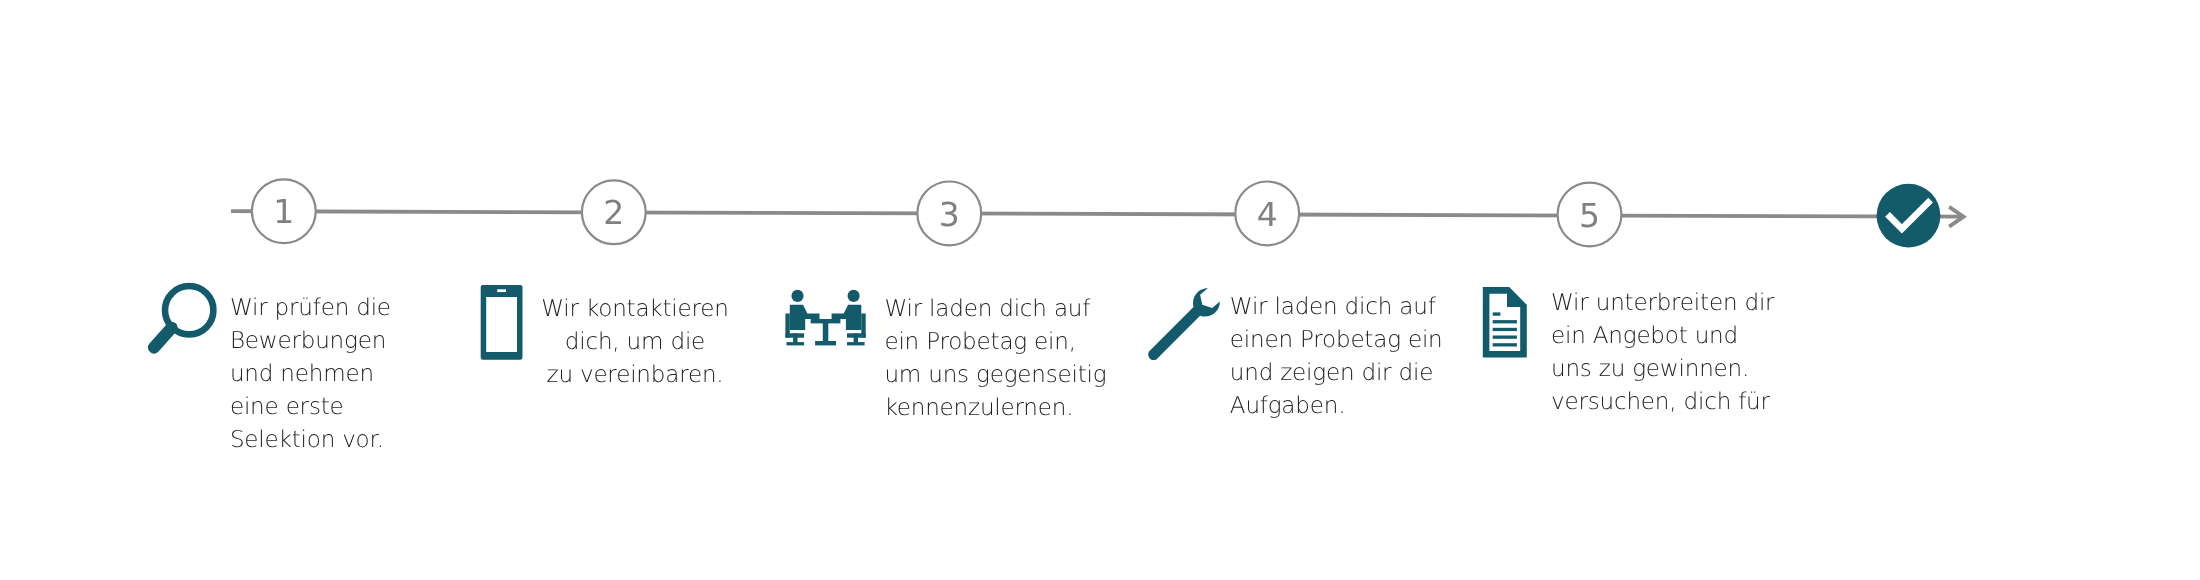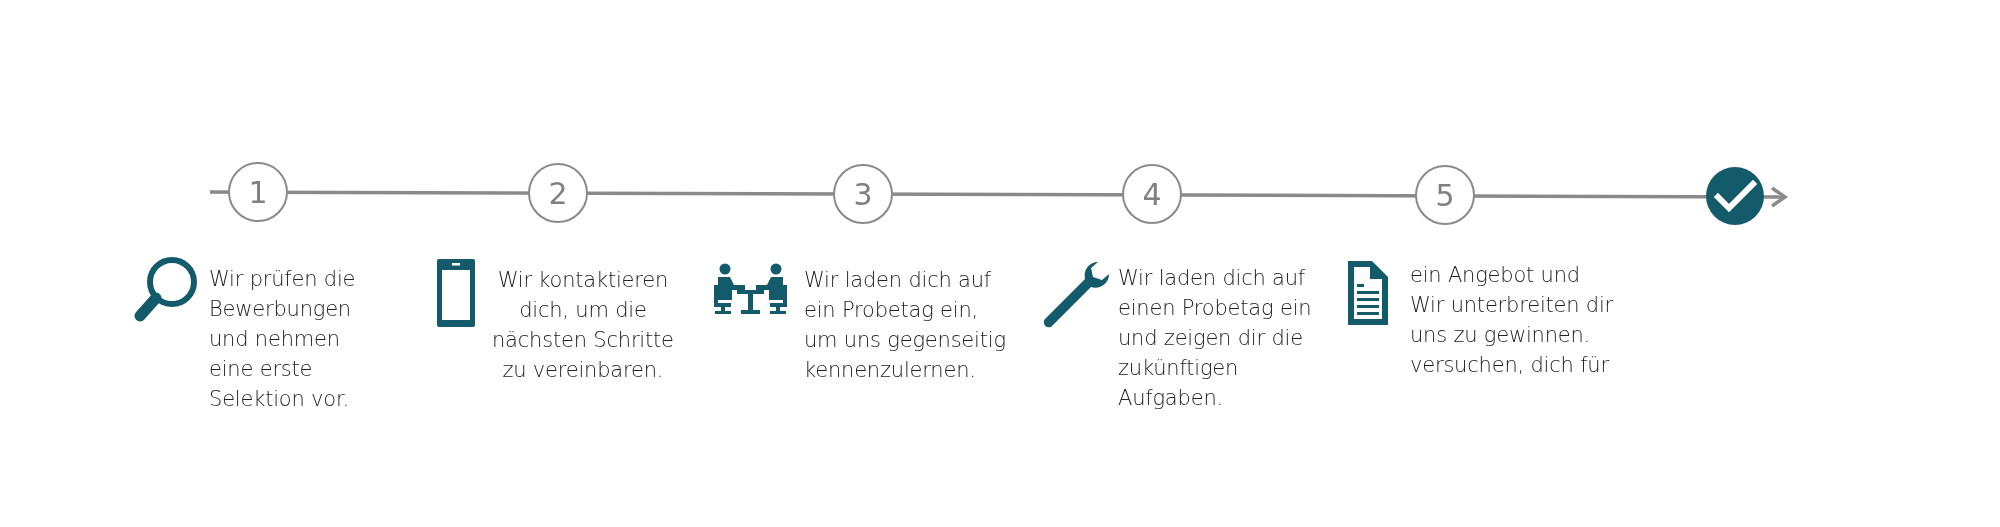--- a/index.html
+++ b/index.html
@@ -93,37 +93,35 @@
   <span>Wir prüfen die</span>
   <span>Bewerbungen</span>
   <span>und nehmen</span>
   <span>eine erste</span>
   <span>Selektion vor.</span>
 </div>
 
 <div class="step-text" style="left:492px; top:265px;text-align:center;">
   <span>Wir kontaktieren</span>
   <span>dich, um die</span>
-  <span>nächsten Schritte</span>
   <span>zu vereinbaren.</span>
 </div>
 
 <div class="step-text" style="left:804px; top:265px;">
   <span>Wir laden dich auf</span>
   <span>ein Probetag ein,</span>
   <span>um uns gegenseitig</span>
   <span>kennenzulernen.</span>
 </div>
 
 <div class="step-text" style="left:1118px; top:263px;">
   <span>Wir laden dich auf</span>
   <span>einen Probetag ein</span>
   <span>und zeigen dir die</span>
-  <span>zukünftigen</span>
   <span>Aufgaben.</span>
 </div>
 
 <div class="step-text" style="left:1410px; top:260px;">
+  <span>Wir unterbreiten dir</span>
   <span>ein Angebot und</span>
-  <span>Wir unterbreiten dir</span>
   <span>uns zu gewinnen.</span>
   <span>versuchen, dich für</span>
 </div>
 
 </body></html>

